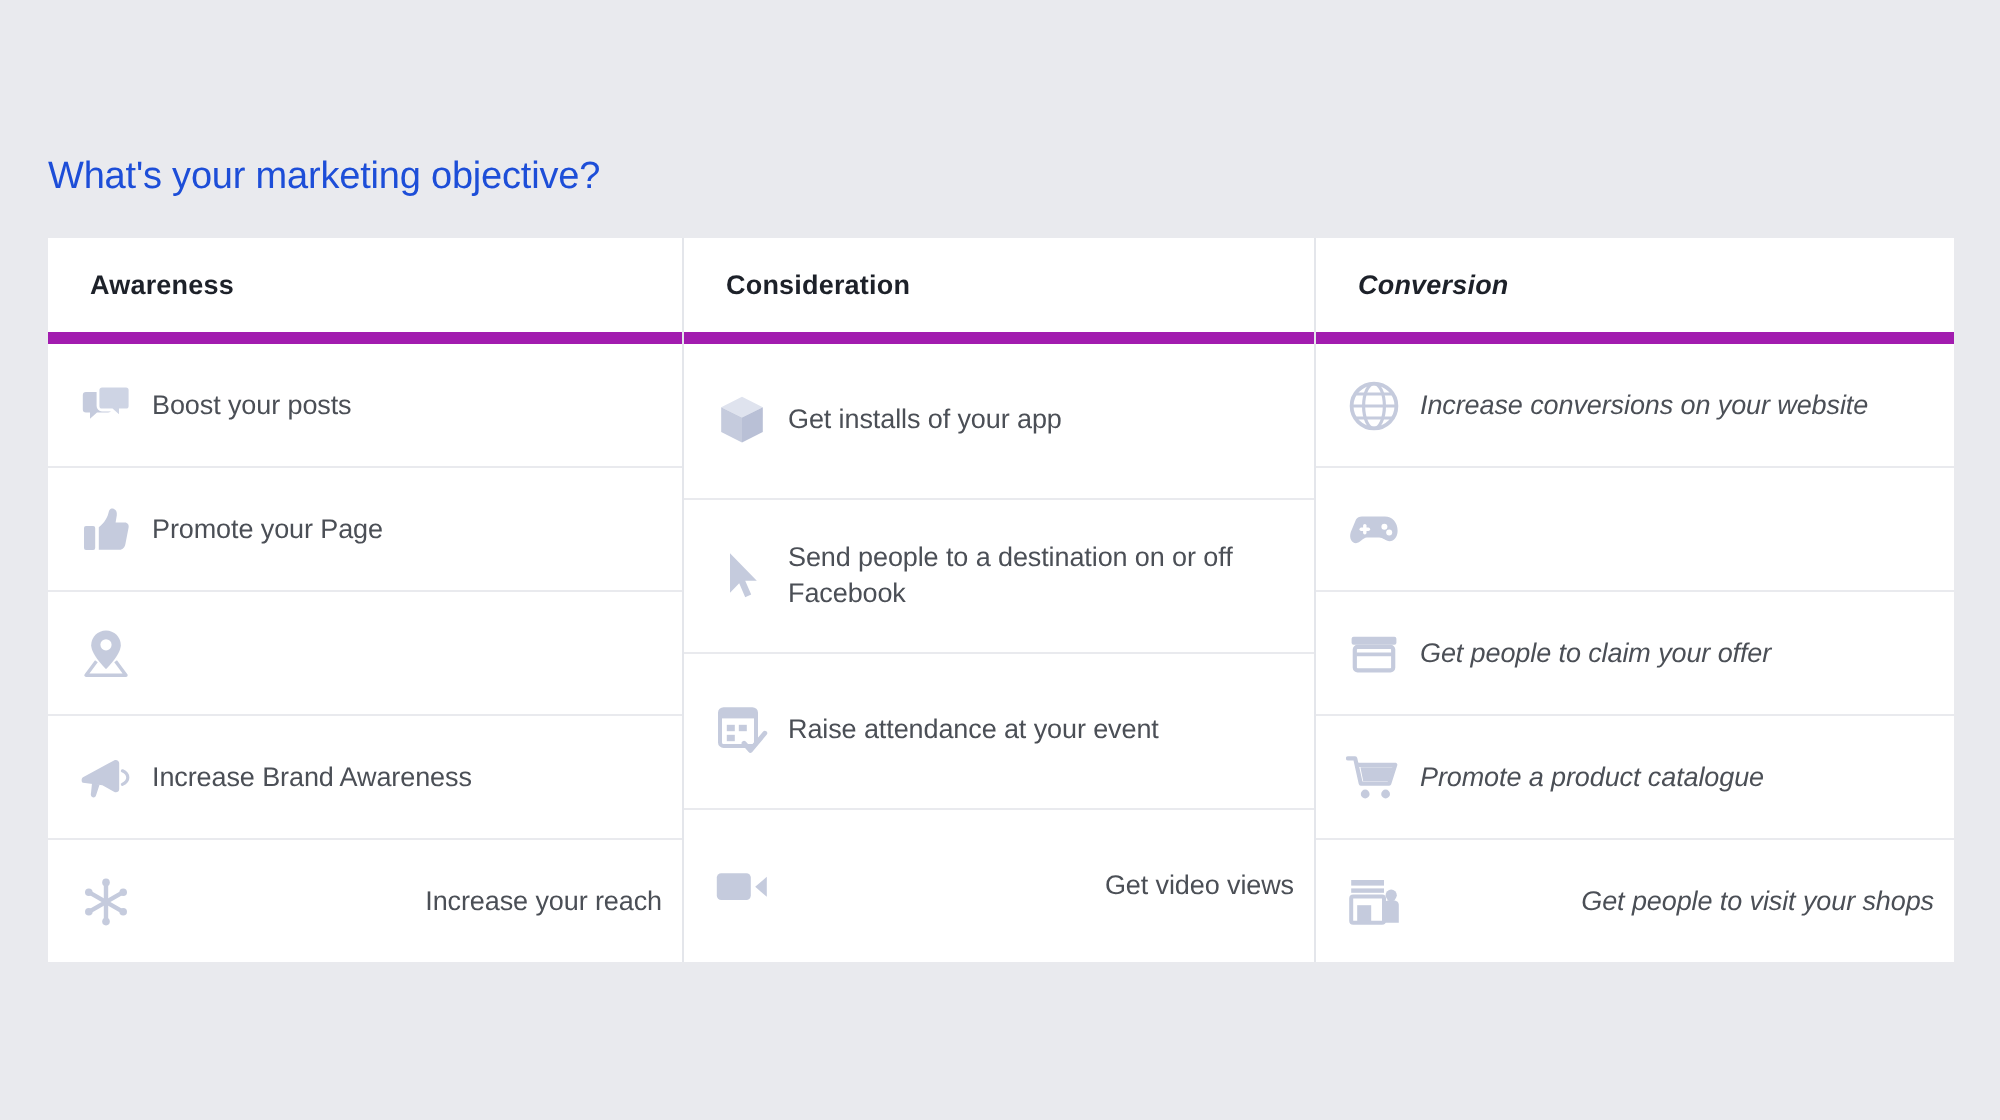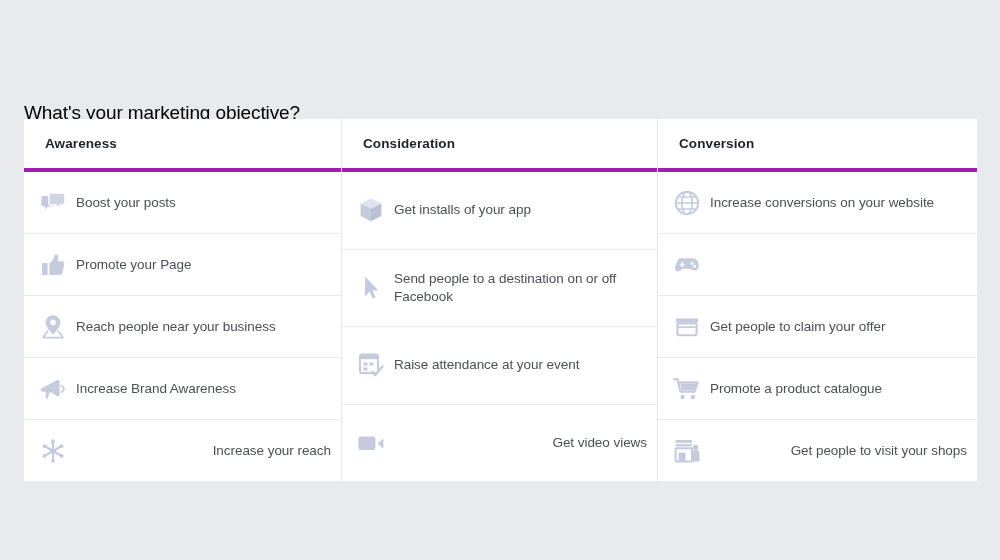--- a/index.html
+++ b/index.html
@@ -11,25 +11,24 @@
     font-family: "Liberation Sans", sans-serif;
     overflow: hidden;
     position: relative;
   }
 
   .page-title {
     position: absolute;
     left: 24px;
     top: 76px;
     font-size: 19px;
-    color: #000000;
+    color: #1d4ed8;
     letter-spacing: -0.1px;
     line-height: 26px;
     white-space: nowrap;
-    margin-top: 24px;
   }
 
   .objective-table {
     position: absolute;
     left: 24px;
     top: 119px;
     width: 953px;
     height: 362px;
     background: #ffffff;
     display: flex;
@@ -39,29 +38,29 @@
   .column {
     flex: 0 0 auto;
     display: flex;
     flex-direction: column;
     border-right: 1px solid #e4e6eb;
   }
   .column:last-child { border-right: none; }
 
   .col-0 { width: 318px; }
   .col-1 { width: 316px; }
-  .col-2 { width: 319px; }
+  .col-2 { width: 319px; font-style: italic; }
 
   .col-header {
     height: 53px;
     flex: 0 0 53px;
     display: flex;
     align-items: center;
     padding-left: 21px;
-    border-bottom: 4px solid #a21caf;
+    border-bottom: 6px solid #a21caf;
   }
   .col-header-label {
     font-size: 13.5px;
     font-weight: bold;
     color: #1d2129;
     letter-spacing: 0.1px;
   }
 
   .row {
     flex: 1 1 0;
@@ -133,21 +132,20 @@
     </div>
 
     <div class="row">
       <span class="row-icon">
         <svg width="24" height="25" viewBox="0 0 24 25">
           <path d="M12 1.2 C7.9 1.2 4.6 4.5 4.6 8.6 C4.6 13.4 12 20.5 12 20.5 S19.4 13.4 19.4 8.6 C19.4 4.5 16.1 1.2 12 1.2 Z" fill="#c5cbdd"></path>
           <circle cx="12" cy="8.4" r="2.8" fill="#ffffff"></circle>
           <path d="M7.2 16.6 L2 23.6 H22 L16.8 16.6" fill="none" stroke="#c5cbdd" stroke-width="1.7" stroke-linejoin="round"></path>
         </svg>
       </span>
-      <span class="row-label">Reach people near your business</span>
     </div>
 
     <div class="row">
       <span class="row-icon">
         <svg width="26" height="22" viewBox="0 0 26 22">
           <path d="M1.5 10.6 L17 2.2 C18.2 1.6 19.6 2.3 19.6 3.6 V16.5 C19.6 17.9 18.2 18.6 17 17.9 L11.2 14.6 L1.5 13.4 C0.6 13.3 0.6 11 1.5 10.6 Z" fill="#c5cbdd"></path>
           <path d="M6 13.6 L9.8 14.2 L8 19.8 C7.7 20.8 6.6 21.1 5.9 20.4 C5.4 19.9 5.3 19.2 5.5 18.5 Z" fill="#c5cbdd"></path>
           <path d="M21.2 7.4 C23 8.2 23.9 9.6 23.9 10.8 C23.9 12 23 13.4 21.2 14.2" fill="none" stroke="#c5cbdd" stroke-width="1.6" stroke-linecap="round"></path>
         </svg>
       </span>

